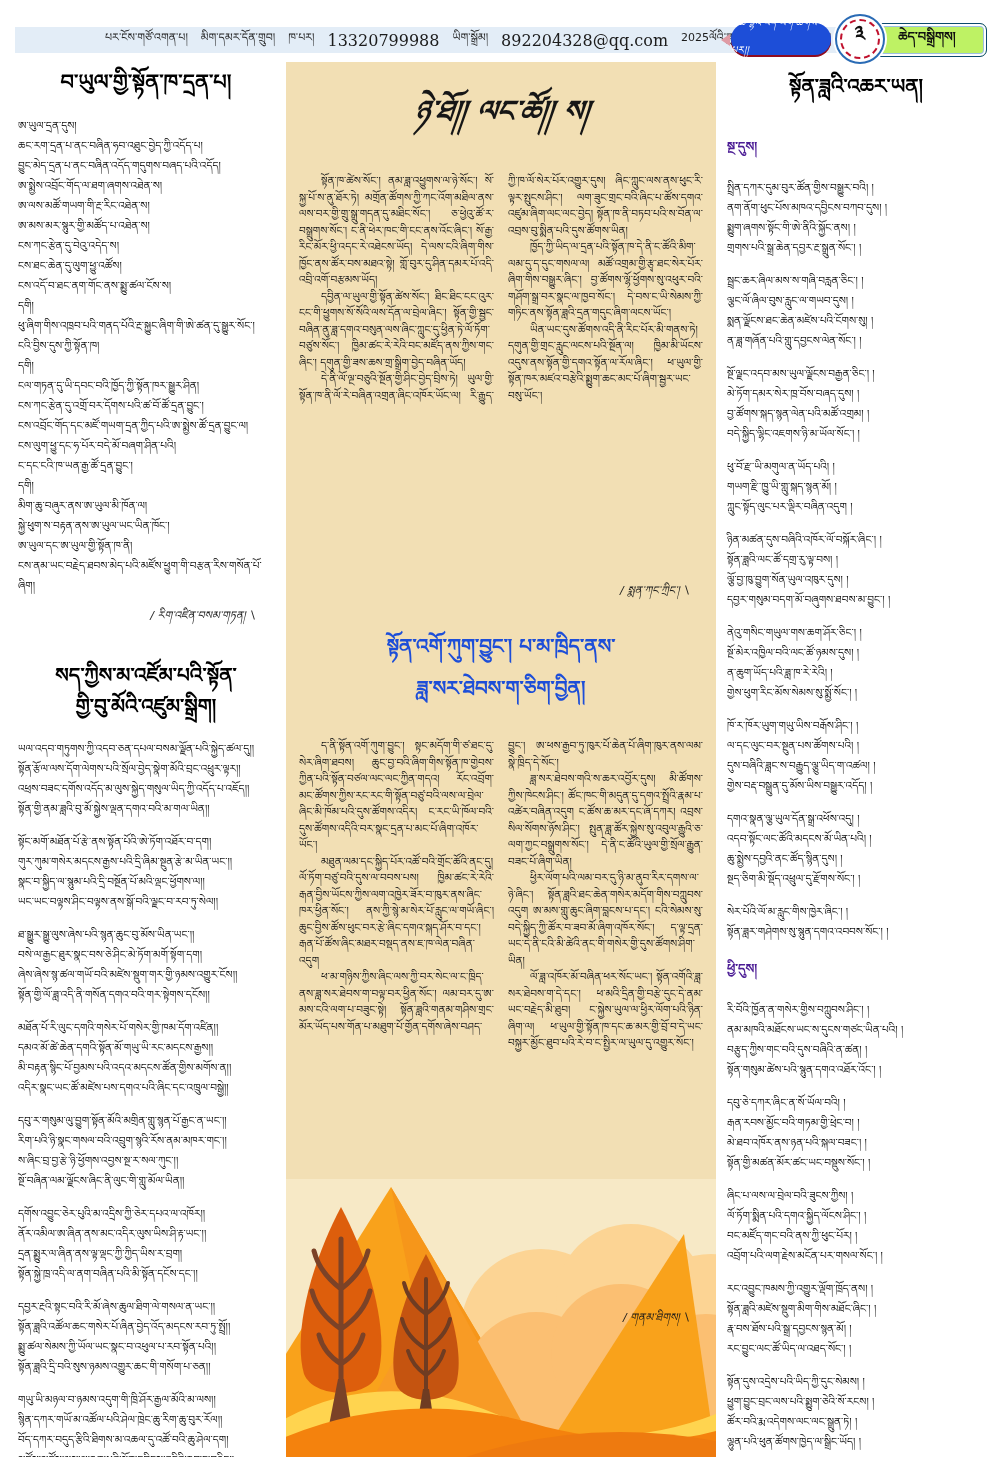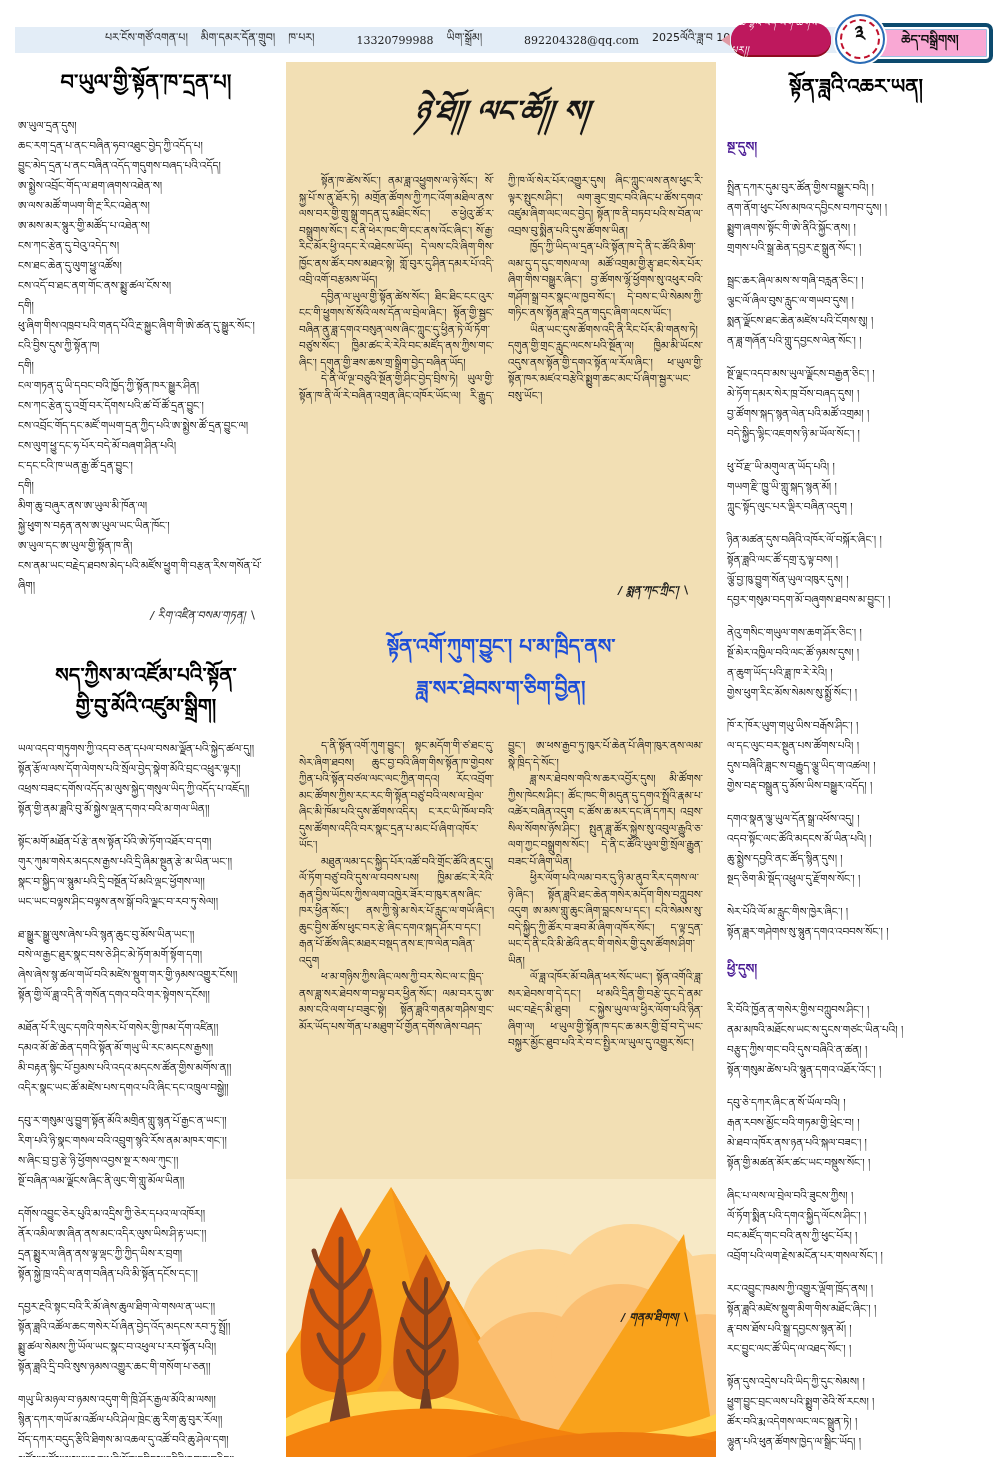--- a/index.html
+++ b/index.html
@@ -4,34 +4,34 @@
 <style>
   html,body{margin:0;padding:0;background:#ffffff;}
   .page{position:relative;width:1000px;height:1457px;background:#ffffff;overflow:hidden;
         font-family:"DejaVu Sans","Liberation Sans",sans-serif;color:#111;}
 
   
   .topbar{position:absolute;left:15px;top:27px;width:970px;height:26px;background:#e3edf7;}
   .topbar-inner{position:absolute;left:90px;top:0;height:26px;display:flex;align-items:center;gap:13px;
                 font-size:11px;color:#1c1c1c;white-space:nowrap;}
   .meta-label{color:#1c1c1c;}
-  .meta-num{font-family:"DejaVu Serif","Liberation Serif",serif;font-size:11px;margin-left:29px;}
+  .meta-num{font-family:"DejaVu Serif","Liberation Serif",serif;font-size:16px;}
   .banner-arrow{position:absolute;left:706px;top:7px;width:0;height:0;
                 border-top:6px solid transparent;border-bottom:6px solid transparent;border-right:9px solid #df9aa4;}
-  .red-banner{position:absolute;left:716px;top:-4px;width:100px;height:32px;background:#be185d;
+  .red-banner{position:absolute;left:716px;top:-4px;width:100px;height:32px;background:#1d4ed8;
               border-radius:16px;display:flex;align-items:center;justify-content:center;
               box-shadow:0 2px 0 #8f0c20;}
   .red-banner span{color:#ffffff;font-size:9.5px;font-style:italic;letter-spacing:0.5px;}
   .page-badge{position:absolute;left:820px;top:-13px;width:46px;height:46px;background:#ffffff;border-radius:50%;
               border:2px solid #2a6bb5;box-shadow:0 0 0 2px #ffffff;display:flex;align-items:center;justify-content:center;z-index:3;}
   .page-badge-inner{width:36px;height:36px;border-radius:50%;border:2px dashed #c0112d;
                     display:flex;align-items:center;justify-content:center;}
   .page-badge-inner span{font-size:20px;font-weight:bold;color:#111;}
-  .edition-box{position:absolute;left:852px;top:-4px;width:118px;height:32px;background:#f9a8d4;
-               border:4px solid #0c4a6e;border-radius:7px;
+  .edition-box{position:absolute;left:852px;top:-4px;width:118px;height:32px;background:#bef264;
+               border:1px solid #0c4a6e;border-radius:7px;
                box-shadow:inset 0 0 0 2px #ffffff, inset 0 0 0 3px #9dbfe3;
                display:flex;align-items:center;justify-content:center;z-index:2;}
   .edition-box span{font-size:13px;font-weight:bold;color:#101010;}
 
   
   .col-left{position:absolute;left:18px;top:62px;width:256px;}
   .col-right{position:absolute;left:727px;top:62px;width:258px;}
   .col-center{position:absolute;left:286px;top:62px;width:430px;height:1395px;background:#f2dfb4;overflow:hidden;}
 
   .poem-title{font-size:21px;font-weight:bold;text-align:center;line-height:1.55;margin:4px 0 16px 0;color:#000;}
@@ -43,21 +43,21 @@
   
   .callig{font-size:29px;font-weight:bold;font-style:italic;text-align:center;margin:16px 0 12px 0;
           font-family:"DejaVu Serif","Liberation Serif",serif;color:#161616;
           transform:skewX(-6deg);}
   .article{column-count:2;column-gap:14px;padding:0 13px;text-align:justify;
            font-size:10.5px;line-height:16.5px;color:#1b1b1b;overflow:hidden;position:relative;z-index:2;}
   .article p{margin:0;text-indent:22px;}
   .article.first{height:398px;}
   .article.second{height:560px;margin-top:28px;}
   .center-title{font-size:20px;font-weight:bold;text-align:center;line-height:2.1;margin:16px 0 8px 0;color:#1d4ed8;position:relative;z-index:2;}
-  .center-sig{margin-right:26px;font-weight:bold;}
+  .center-sig{margin-right:26px;}
 
   .illustration{position:absolute;left:0;bottom:0;width:430px;height:278px;z-index:1;}
 
   
   .right-title{font-size:20px;font-weight:bold;text-align:center;margin:2px 0 12px 0;color:#000000;}
   .marker{font-size:13px;font-weight:bold;margin:8px 0 8px 0;color:#4c1d95;}
 </style>
 </head>
 <body>
 

